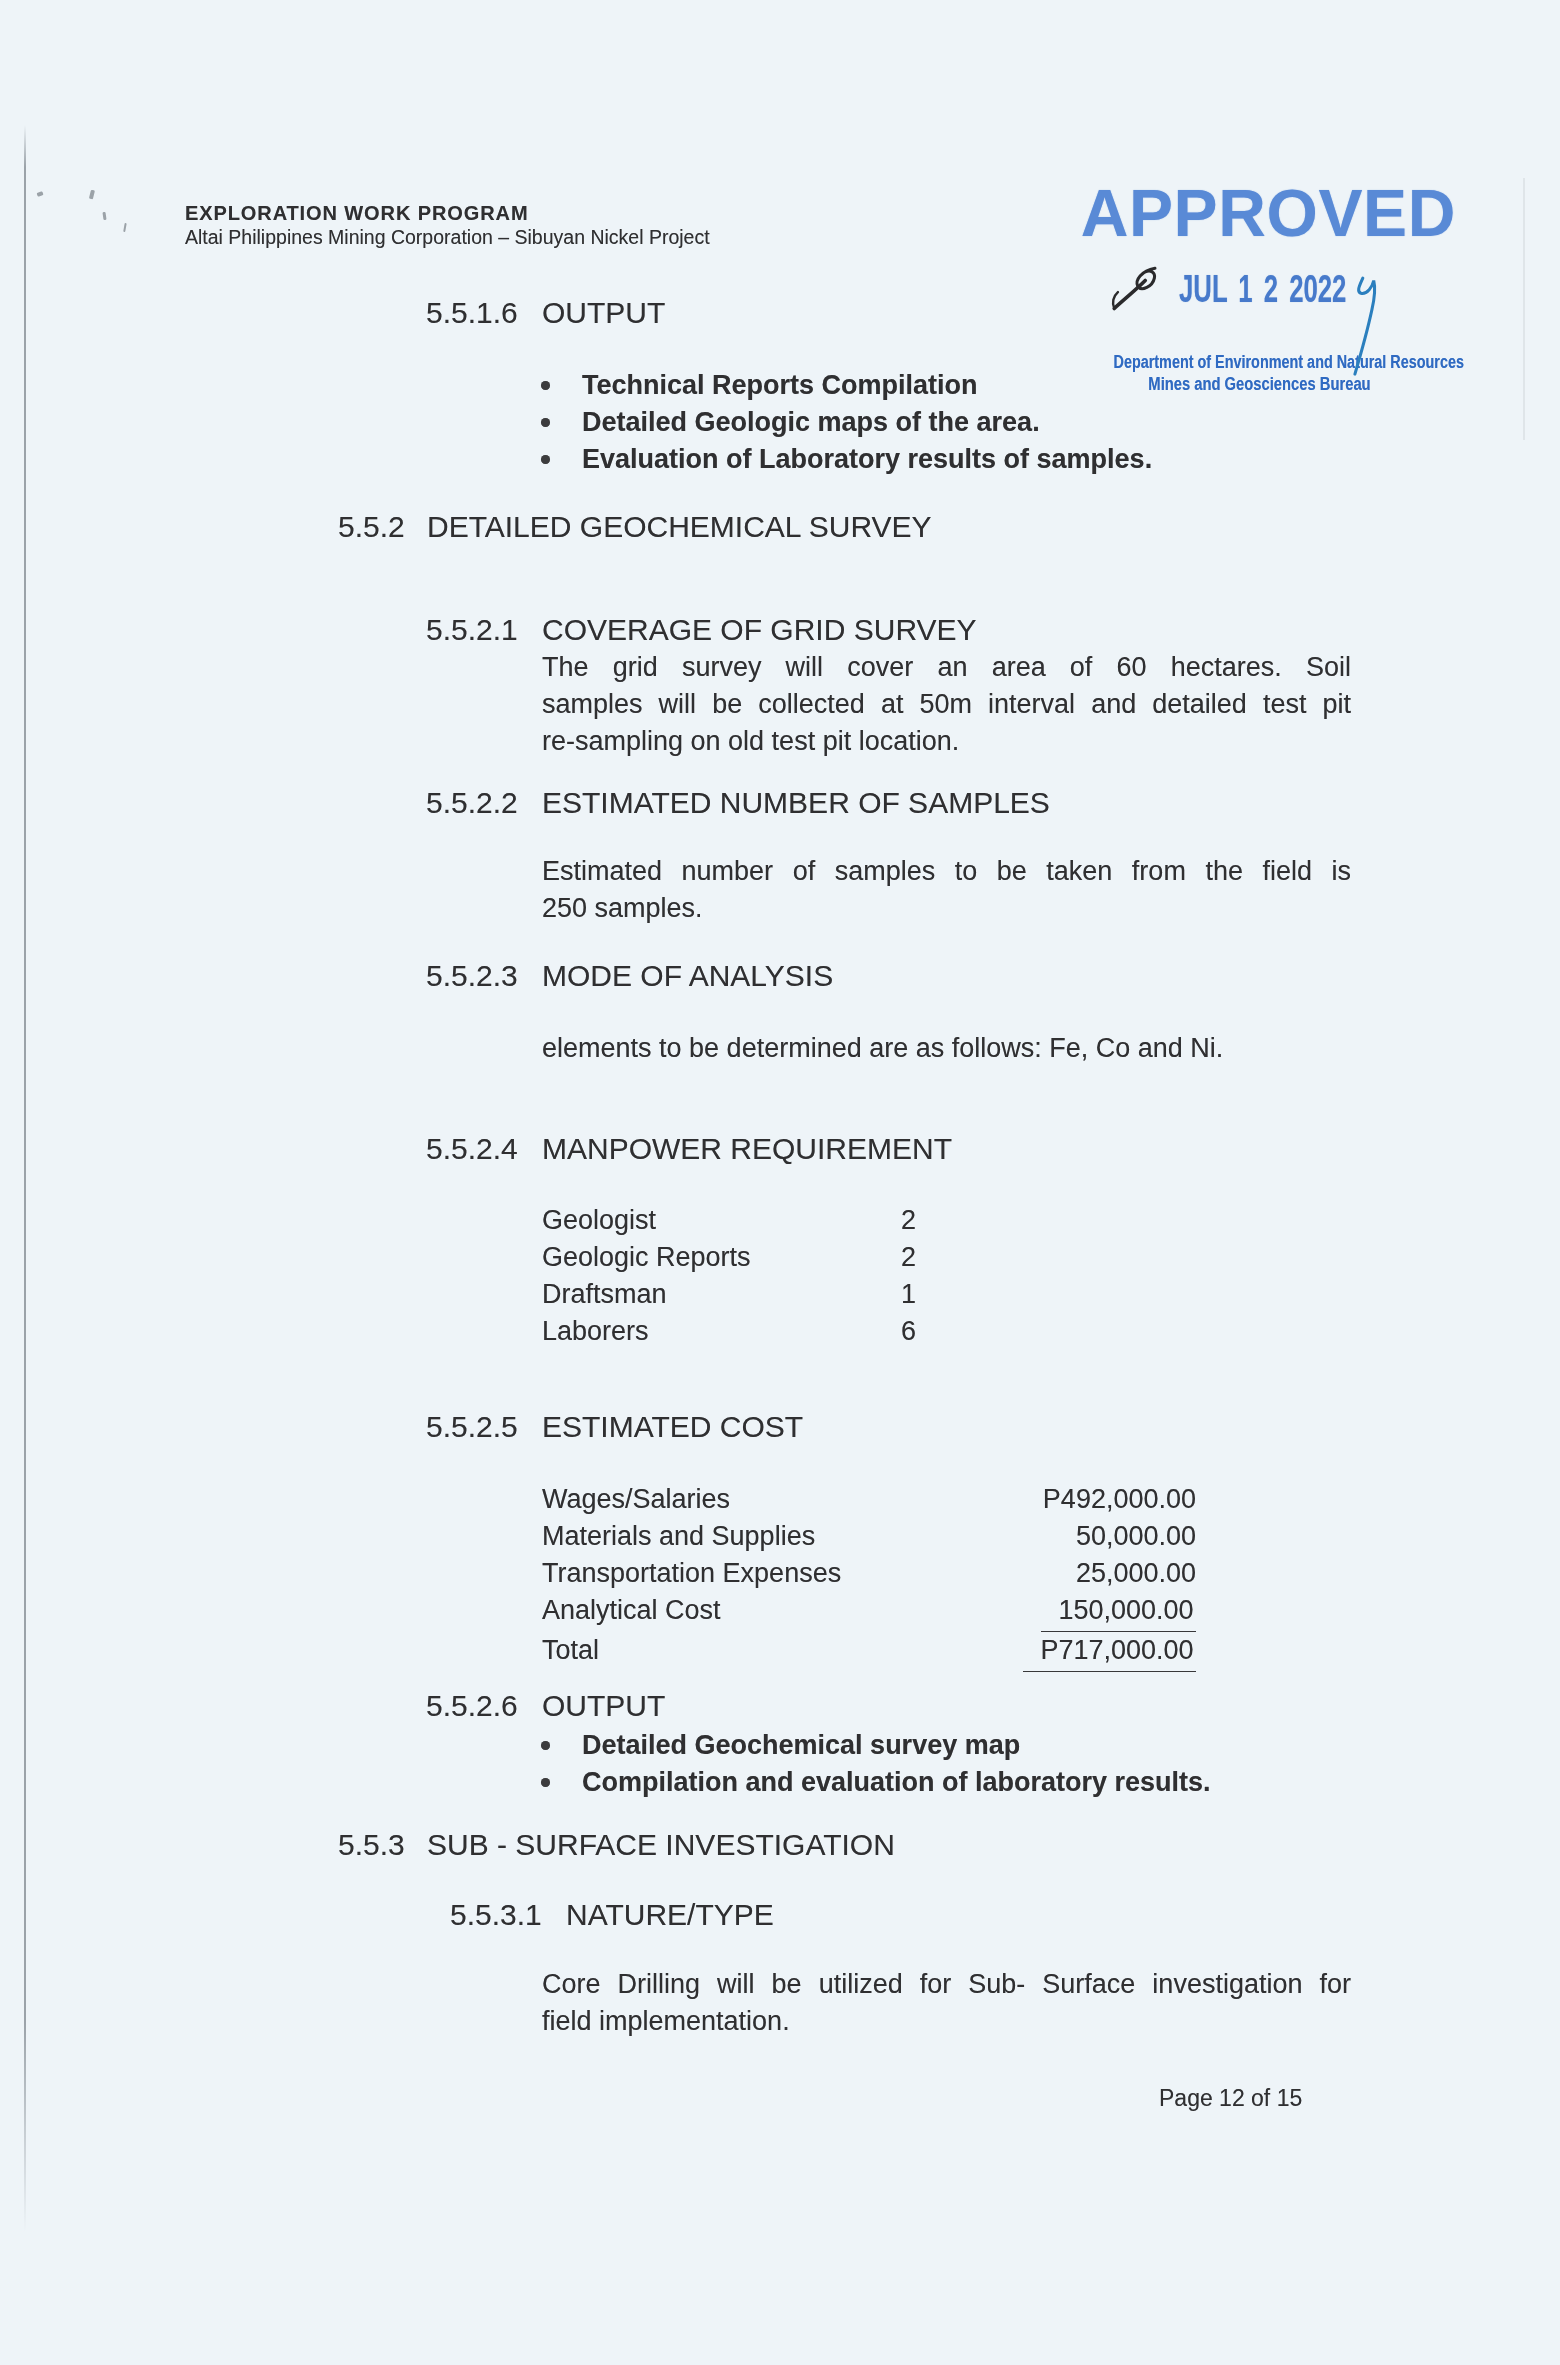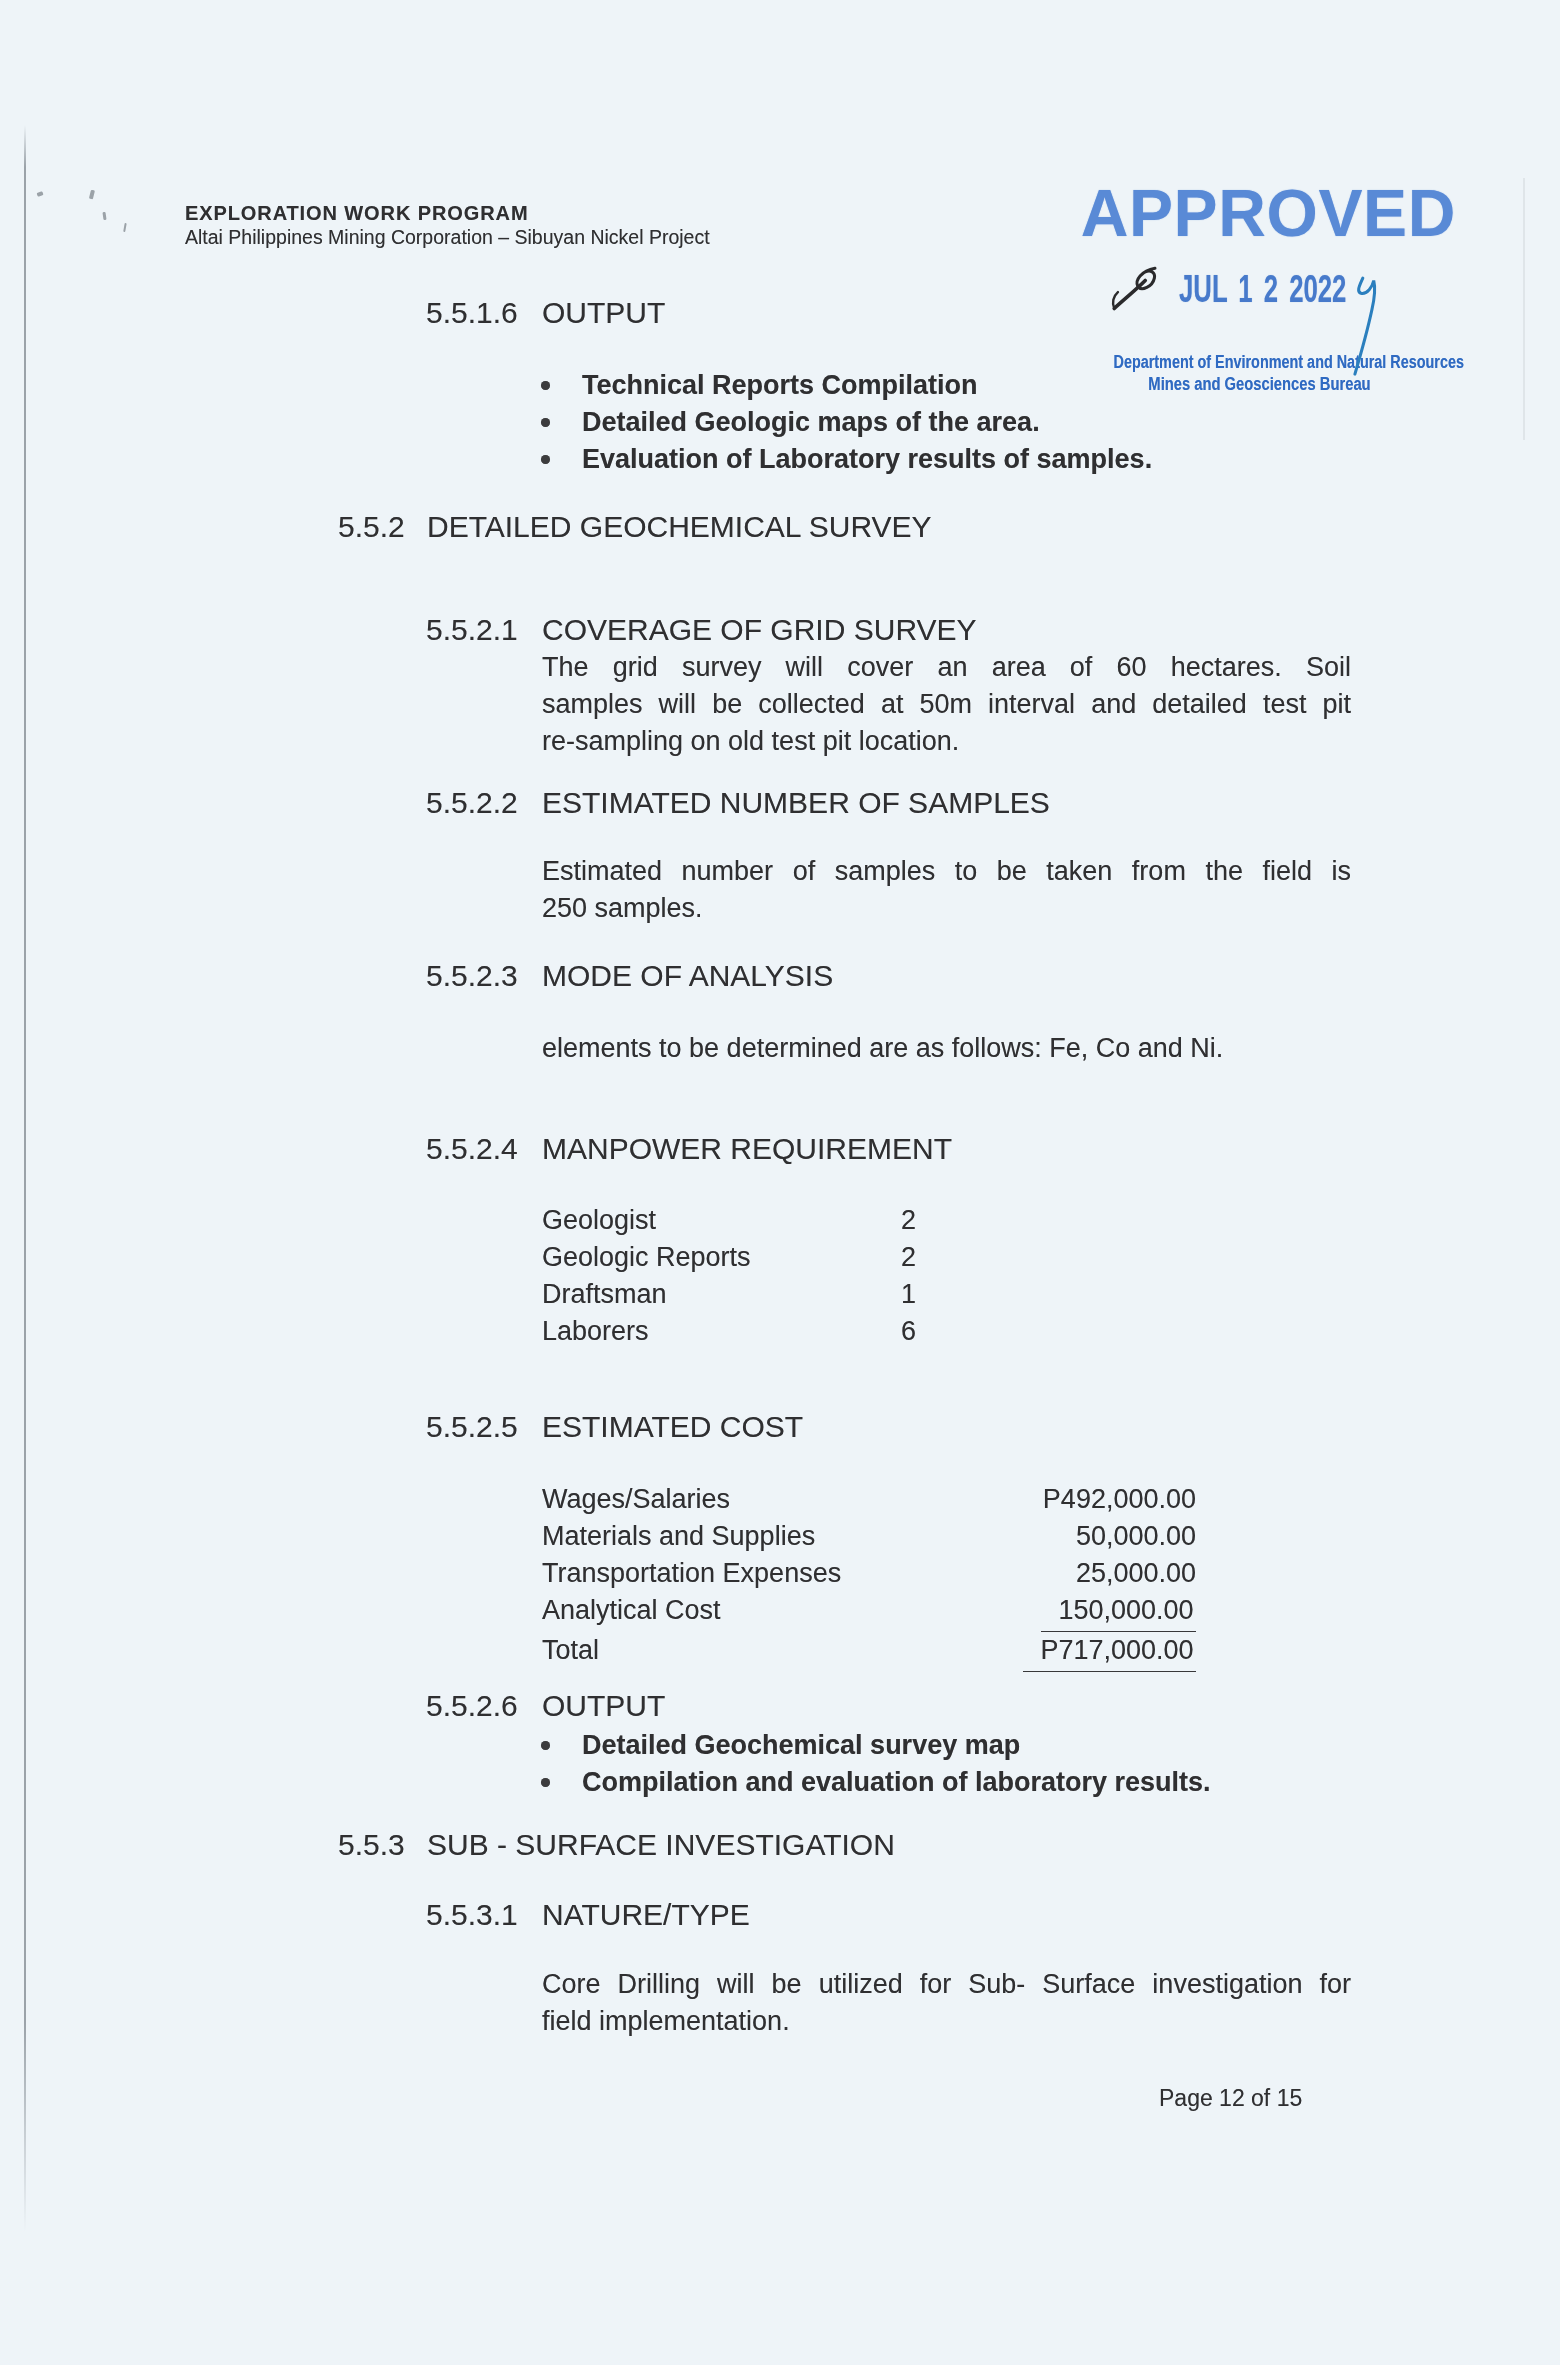--- a/index.html
+++ b/index.html
@@ -212,21 +212,21 @@
   </div>
   <div class="bullets txt" style="top:1727px;">
     <div class="bullet"><span>Detailed Geochemical survey map</span></div>
     <div class="bullet"><span>Compilation and evaluation of laboratory results.</span></div>
   </div>
 
   <div class="heading l1 txt" style="top:1826px;">
     <span class="num">5.5.3</span><span>SUB - SURFACE INVESTIGATION</span>
   </div>
 
-  <div class="heading l2 txt" style="top:1896px;">
+  <div class="heading l2 txt" style="top:1896px;margin-left:24px;">
     <span class="num">5.5.3.1</span><span>NATURE/TYPE</span>
   </div>
   <div class="para txt" style="top:1966px;">
     <div class="jl">Core Drilling will be utilized for Sub- Surface investigation for</div>
     <div class="ll">field implementation.</div>
   </div>
 
   <div class="page-number txt">Page 12 of 15</div>
 
 </div>

